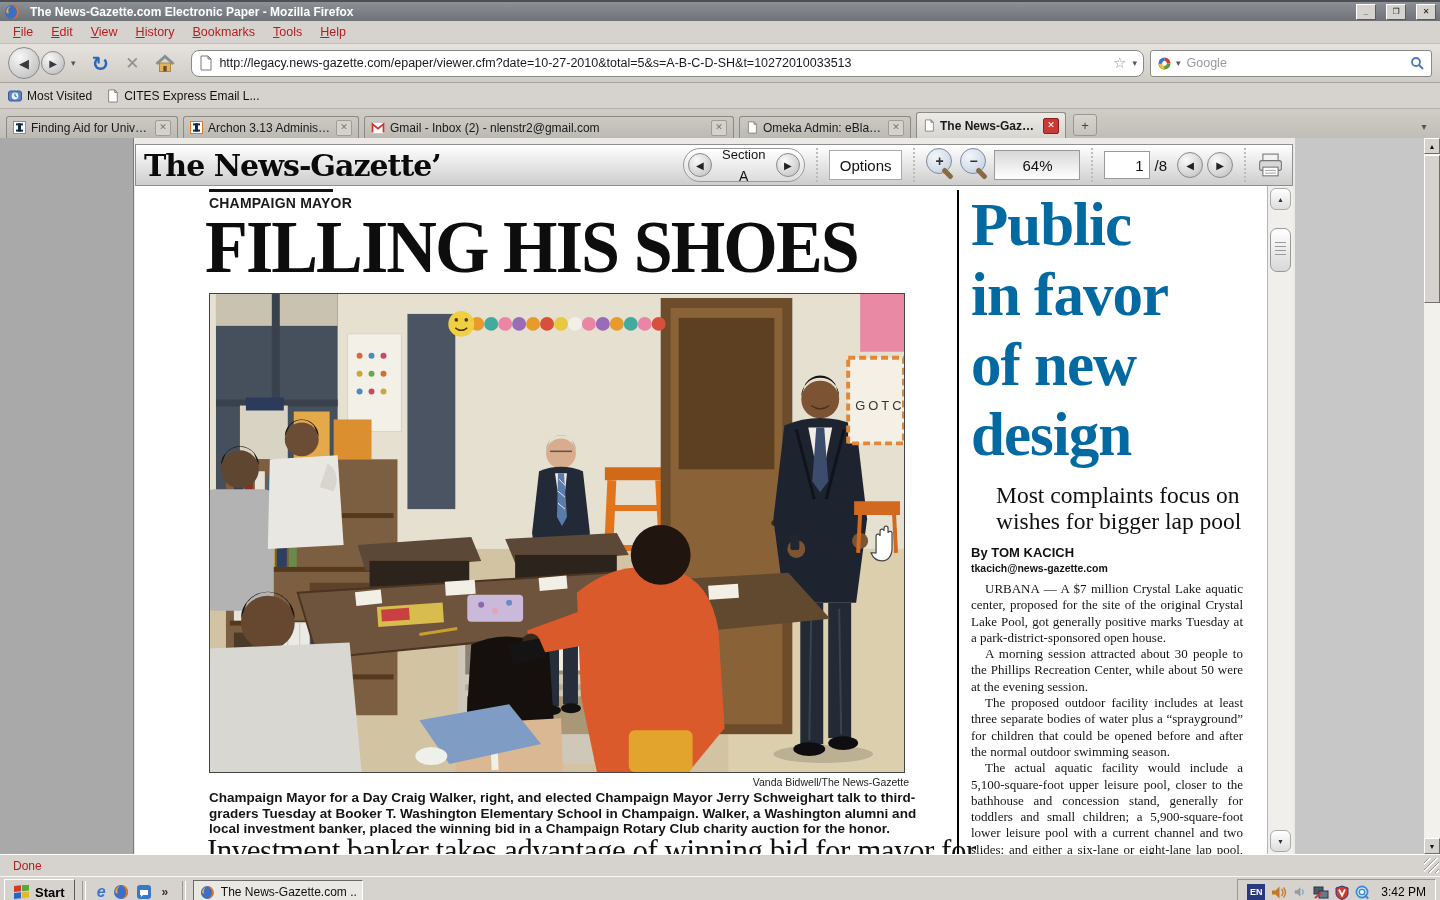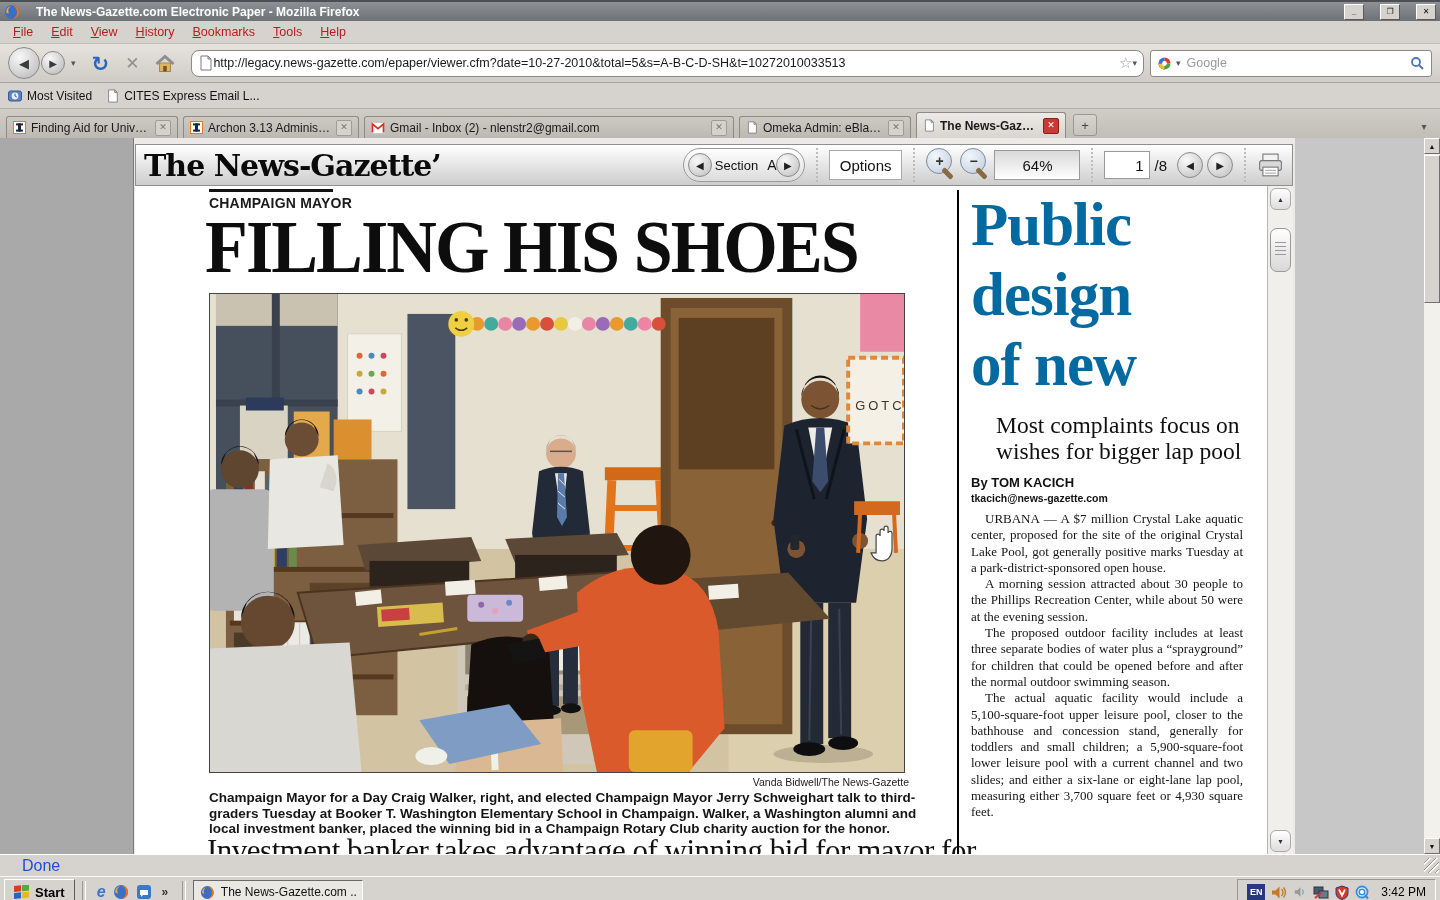--- a/index.html
+++ b/index.html
@@ -1,41 +1,41 @@
 <!DOCTYPE html>
 <html><head>
 <meta charset="utf-8">
 <style>
   html,body{margin:0;padding:0;background:#555;}
   #stage{position:relative;width:1440px;height:900px;overflow:hidden;background:#d6d3ce;
          font-family:"Liberation Sans","DejaVu Sans",sans-serif;display:flex;flex-direction:column;}
   
   .titlebar{height:19px;background:linear-gradient(#8d9095,#6e7176);border-top:2px solid #4c4f53;
-            display:flex;align-items:center;padding:0 4px;gap:16px;flex:0 0 auto;}
+            display:flex;align-items:center;padding:0 4px;gap:10px;flex:0 0 auto;}
   .titlebar .ttl{color:#fff;font-weight:bold;font-size:12px;flex:1;white-space:nowrap;overflow:hidden;}
   .wbtn{width:18px;height:14px;background:#d6d3ce;border:1px solid;border-color:#fff #5a5a5a #5a5a5a #fff;
         font-size:8px;font-weight:bold;color:#111;display:flex;align-items:center;justify-content:center;line-height:1;}
   
   .menubar{height:22px;background:#d6d3ce;display:flex;align-items:center;padding-left:4px;flex:0 0 auto;
            border-bottom:1px solid #c2bfba;}
   .menubar .mi{display:inline-block;padding:2px 9px;font-size:12.5px;color:#b91c1c;}
   .menubar .mi::first-letter{text-decoration:underline;}
   
   .navbar{height:38px;background:linear-gradient(#e6e3de,#cfccc6);display:flex;align-items:center;
           padding:0 8px;gap:6px;border-bottom:1px solid #a8a5a0;flex:0 0 auto;}
   .circbtn{border-radius:50%;background:radial-gradient(circle at 35% 30%,#f8f8f8,#b5b5b5);
            border:1px solid #8a8a8a;display:flex;align-items:center;justify-content:center;color:#3a3a3a;}
   .backbtn{width:30px;height:30px;font-size:13px;}
   .fwdbtn{width:22px;height:22px;font-size:10px;margin-left:-5px;}
   .navdrop{font-size:9px;color:#555;}
   .reload{font-size:21px;color:#2d66b8;font-weight:bold;margin-left:10px;line-height:1;}
   .stopx{font-size:17px;color:#909090;font-weight:bold;margin-left:10px;}
   .homebtn{margin-left:10px;display:flex;}
   .urlbar{flex:1;height:25px;background:#fff;border:1px solid #8a8a8a;border-radius:8px;
-          display:flex;align-items:center;padding:0 6px;margin-left:10px;}
+          display:flex;align-items:center;padding:0 6px;gap:6px;margin-left:10px;}
   .urltext{font-size:12.5px;color:#1a1a1a;flex:1;white-space:nowrap;overflow:hidden;}
   .star{color:#9a9a9a;font-size:15px;}
   .searchbar{width:268px;height:25px;background:#fff;border:1px solid #8a8a8a;border-radius:3px;
              display:flex;align-items:center;padding:0 6px;gap:4px;}
   .searchbar input{border:none;outline:none;flex:1;font-size:12.5px;color:#333;background:transparent;
                    font-family:"Liberation Sans",sans-serif;}
   .searchbar input::placeholder{color:#9a9a9a;}
   
   .bmbar{height:25px;background:#d6d3ce;display:flex;align-items:center;padding-left:8px;gap:14px;
          border-bottom:1px solid #b5b2ad;flex:0 0 auto;}
@@ -62,21 +62,21 @@
   .gutterR{position:absolute;left:1294px;top:0;width:130px;height:716px;background:#c7c7c7;}
   .viewer{position:absolute;left:133px;top:0;width:1161px;height:716px;background:#eceae6;border-left:1px solid #7a7a7a;}
   .vtoolbar{position:absolute;left:1px;top:6px;right:2px;height:42px;background:linear-gradient(#ffffff,#cdcdcd);
             border:1px solid #8f8f8f;display:flex;align-items:center;box-sizing:border-box;padding:0 8px;}
   .brand{font-family:"DejaVu Serif","Liberation Serif",serif;font-weight:bold;font-size:30px;
          letter-spacing:-1px;color:#0a0a0a;margin-right:auto;white-space:nowrap;}
   .sectpill{display:flex;align-items:center;background:linear-gradient(#fff,#dcdcdc);border:1px solid #999;
             border-radius:17px;height:32px;padding:0 4px;gap:3px;}
   .circsm{width:22px;height:22px;border-radius:50%;background:radial-gradient(circle at 35% 30%,#fafafa,#bdbdbd);
           border:1px solid #8a8a8a;display:flex;align-items:center;justify-content:center;font-size:10px;color:#222;}
-  .secttxt{display:flex;flex-direction:row;align-items:center;font-size:13px;line-height:13px;width:58px;color:#111;gap:9px;}
+  .secttxt{display:flex;flex-direction:column;align-items:center;font-size:13px;line-height:13px;width:58px;color:#111;gap:9px;}
   .secttxt b{font-weight:normal;font-size:14px;}
   .vsep{height:34px;border-left:2px dotted #bcbcbc;margin:0 11px;}
   .optbtn{height:30px;padding:0 10px;background:#fff;border:1px solid #aaa;font-size:15px;color:#111;
           font-family:inherit;}
   .magwrap{position:relative;width:30px;height:34px;margin-right:4px;}
   .maglens{position:absolute;left:0;top:0;width:24px;height:24px;border-radius:50%;
            background:radial-gradient(circle at 35% 30%,#f2f6fa,#c0cddd);border:1px solid #7b8ba2;
            display:flex;align-items:center;justify-content:center;font-size:14px;font-weight:bold;color:#333;}
   .maghandle{position:absolute;left:19px;top:19px;width:5px;height:13px;background:#8a6a42;border-radius:2px;
              transform:rotate(-45deg);}
@@ -119,21 +119,21 @@
           letter-spacing:-1px;color:#0369a1;}
   .rh{padding-top:4px;}
   .deck{margin-top:12px;font-family:"Liberation Serif",serif;font-size:23.5px;line-height:26px;color:#101010;margin-left:25px;}
   .byline{margin-top:11px;font-weight:bold;font-size:13px;color:#111;}
   .bemail{margin-top:2px;font-weight:bold;font-size:10.5px;color:#111;}
   .bodytext{margin-top:7px;font-family:"Liberation Serif",serif;font-size:13px;line-height:16.3px;
             text-align:justify;color:#141414;}
   .bodytext p{margin:0;text-indent:14px;}
   
   .statusbar{height:21px;background:#d6d3ce;border-top:1px solid #fff;box-shadow:0 -2px 0 #a8a5a0;
-             display:flex;align-items:center;padding-left:22px;font-size:16px;color:#1d4ed8;flex:0 0 auto;}
+             display:flex;align-items:center;padding-left:13px;font-size:12px;color:#b91c1c;flex:0 0 auto;}
   .grip{margin-left:auto;width:15px;height:15px;margin-right:1px;
         background:repeating-linear-gradient(135deg,transparent 0 3px,#9a9890 3px 4px,#fff 4px 5px);}
   
   .taskbar{height:30px;background:#d6d3ce;border-top:1px solid #f8f6f2;display:flex;align-items:center;
            gap:4px;padding:0 4px;flex:1 0 auto;}
   .startbtn{height:24px;display:flex;align-items:center;gap:5px;padding:0 9px;background:#d6d3ce;
             border:1px solid;border-color:#fff #5c5c5c #5c5c5c #fff;font-weight:bold;font-size:13px;color:#000;}
   .tbdiv{width:2px;height:22px;border-left:1px solid #9a9890;border-right:1px solid #fff;margin:0 3px;}
   .ql{display:flex;align-items:center;gap:7px;padding:0 4px;}
   .qlmore{font-size:12px;font-weight:bold;color:#333;padding:0 3px;}
@@ -552,22 +552,23 @@
         </svg>
 
         <div class="credit">Vanda Bidwell/The News-Gazette</div>
         <div class="caption">Champaign Mayor for a Day Craig Walker, right, and elected Champaign Mayor Jerry Schweighart talk to third-graders Tuesday at Booker T. Washington Elementary School in Champaign. Walker, a Washington alumni and local investment banker, placed the winning bid in a Champaign Rotary Club charity auction for the honor.</div>
         <div class="subhead">Investment banker takes advantage of winning bid for mayor for</div>
         <div class="colrule"></div>
 
         <div class="rightcol">
           <div class="rh">
             <div>Public</div>
+            <div>in favor</div>
+            <div>of new</div>
             <div>design</div>
-            <div>of new</div>
           </div>
           <div class="deck">Most complaints focus on wishes for bigger lap pool</div>
           <div class="byline">By TOM KACICH</div>
           <div class="bemail">tkacich@news-gazette.com</div>
           <div class="bodytext">
             <p>URBANA — A $7 million Crystal Lake aquatic center, proposed for the site of the original Crystal Lake Pool, got generally positive marks Tuesday at a park-district-sponsored open house.</p>
             <p>A morning session attracted about 30 people to the Phillips Recreation Center, while about 50 were at the evening session.</p>
             <p>The proposed outdoor facility includes at least three separate bodies of water plus a “sprayground” for children that could be opened before and after the normal outdoor swimming season.</p>
             <p>The actual aquatic facility would include a 5,100-square-foot upper leisure pool, closer to the bathhouse and concession stand, generally for toddlers and small children; a 5,900-square-foot lower leisure pool with a current channel and two slides; and either a six-lane or eight-lane lap pool, measuring either 3,700 square feet or 4,930 square feet.</p>
 

